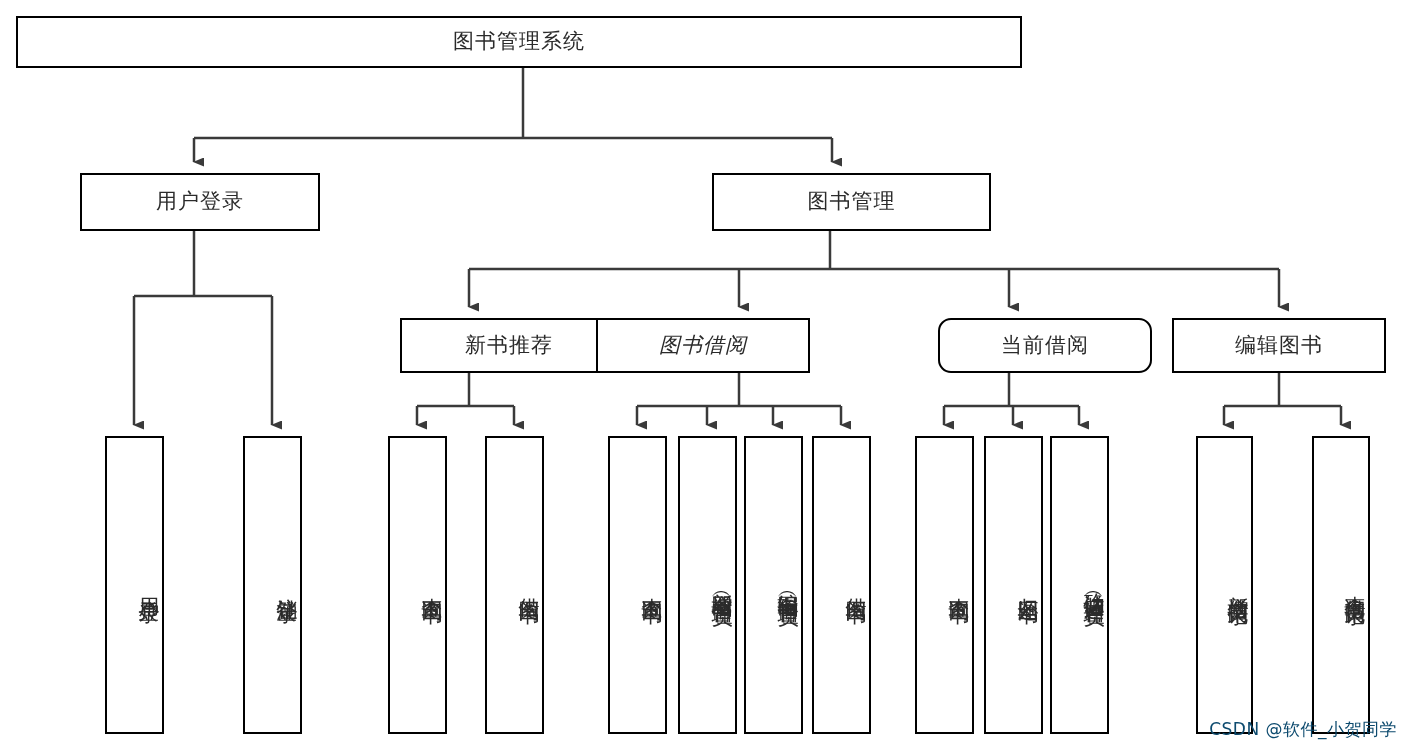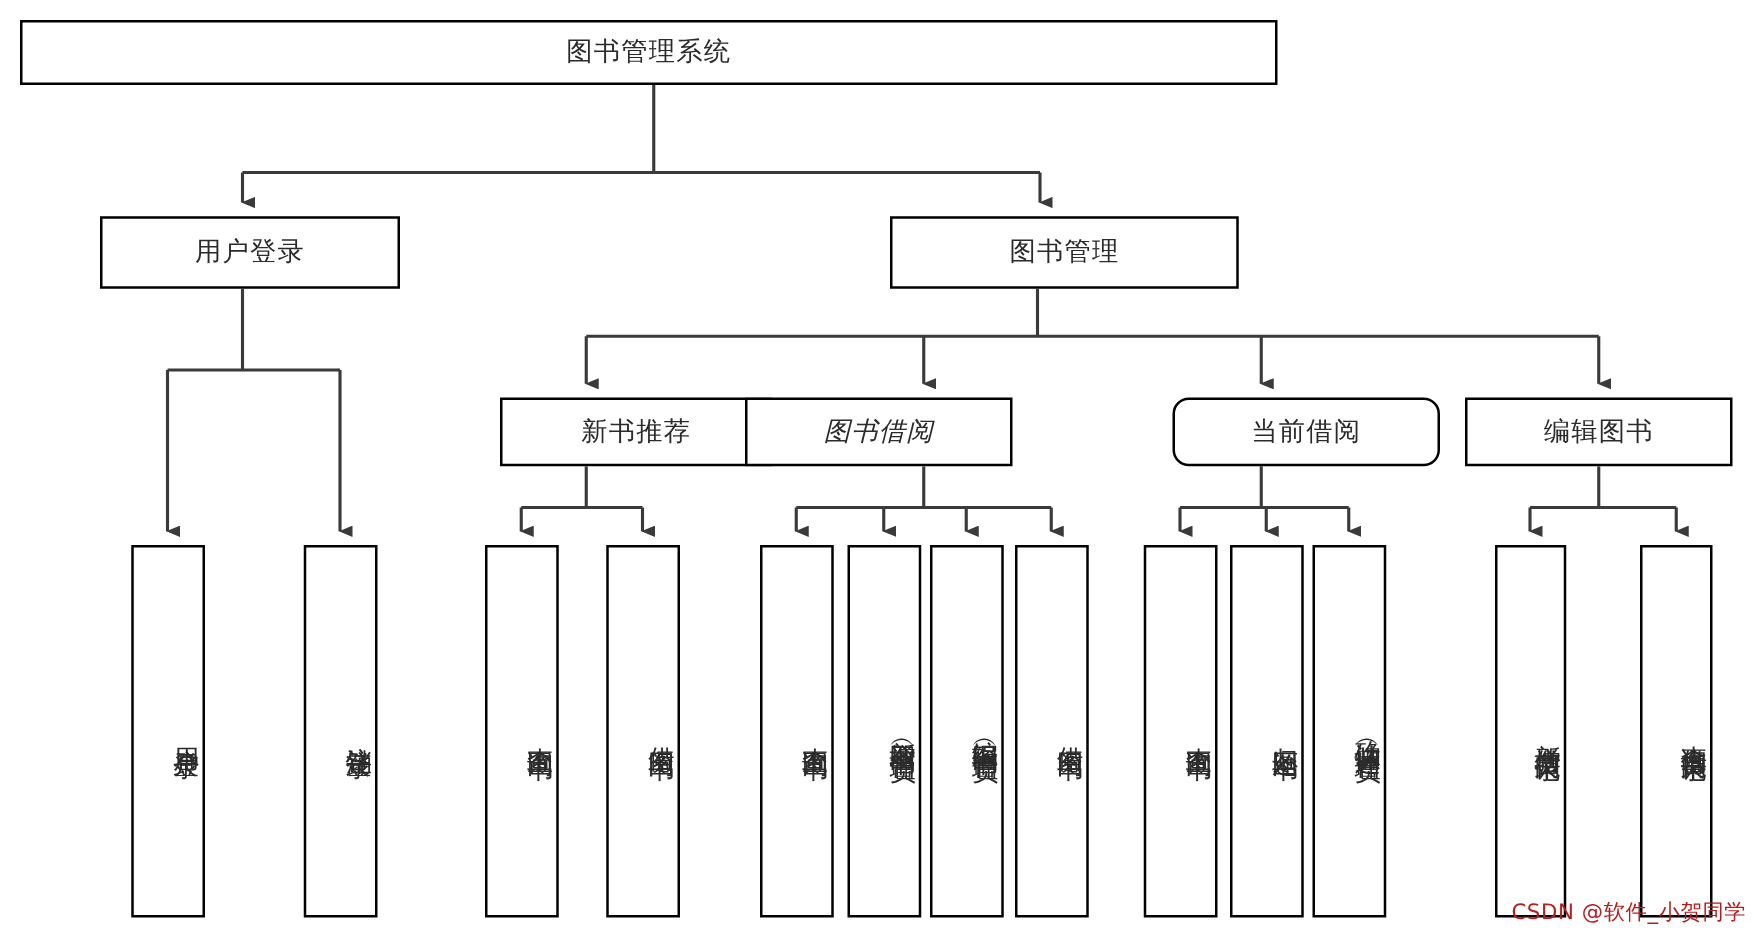--- a/index.html
+++ b/index.html
@@ -54,21 +54,21 @@
     display: block;
     writing-mode: vertical-rl;
     text-orientation: upright;
     text-align: center;
   }
   .watermark {
     position: absolute;
     right: 8px;
     bottom: 6px;
     font-size: 17px;
-    color: #b91c1c;
+    color: #0c4a6e;
     letter-spacing: 0.5px;
     white-space: nowrap;
   }
 </style>
 </head>
 <body>
 
 <div id="canvas">
 
   <svg class="edges" viewBox="0 0 1405 747">

